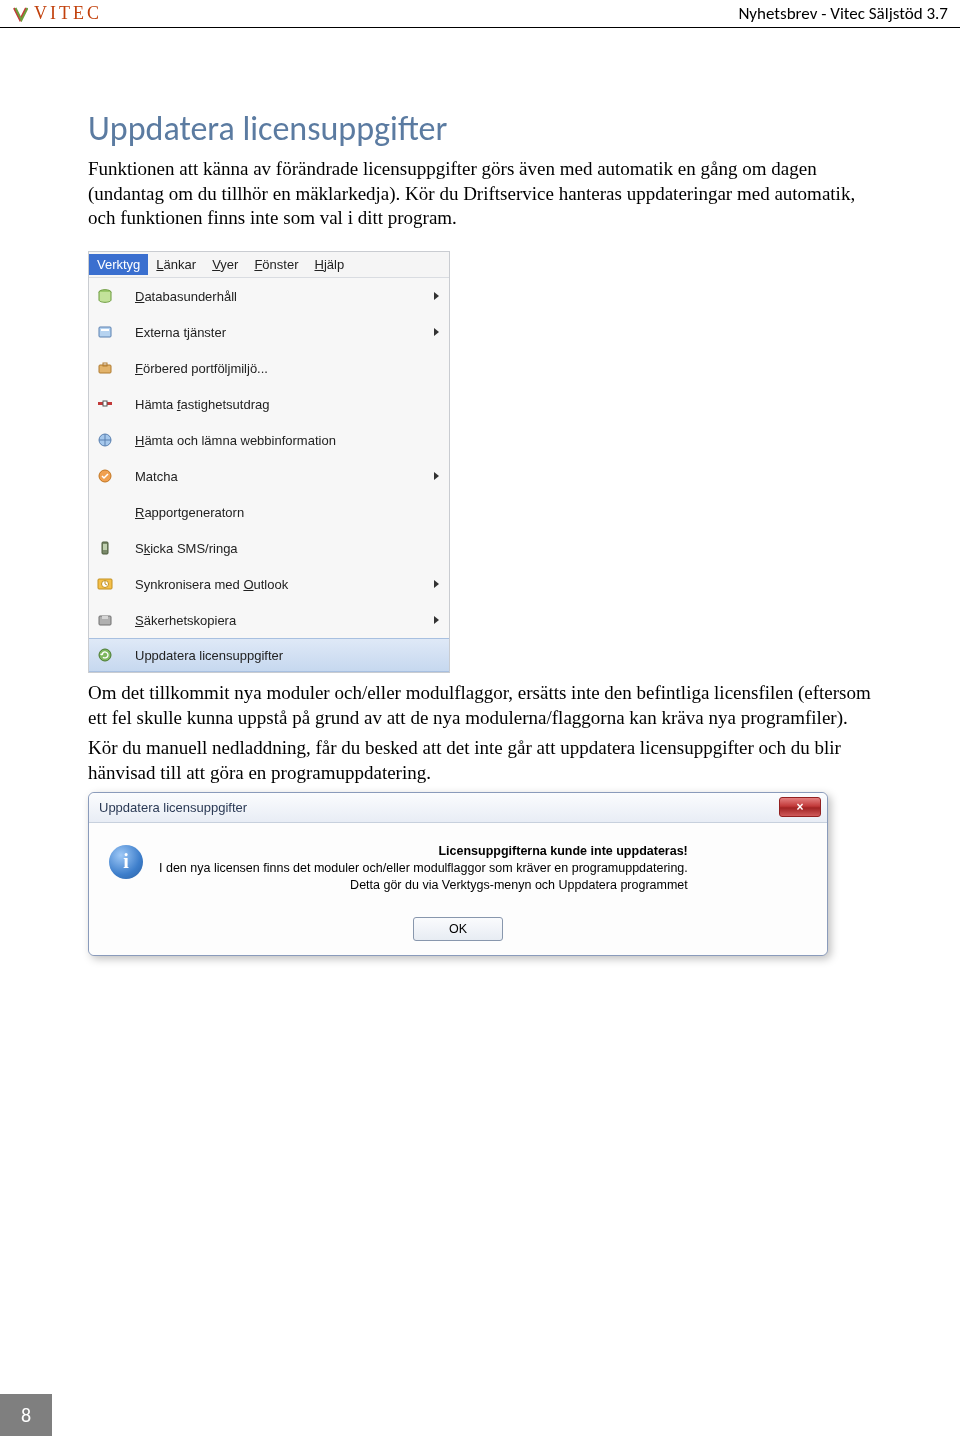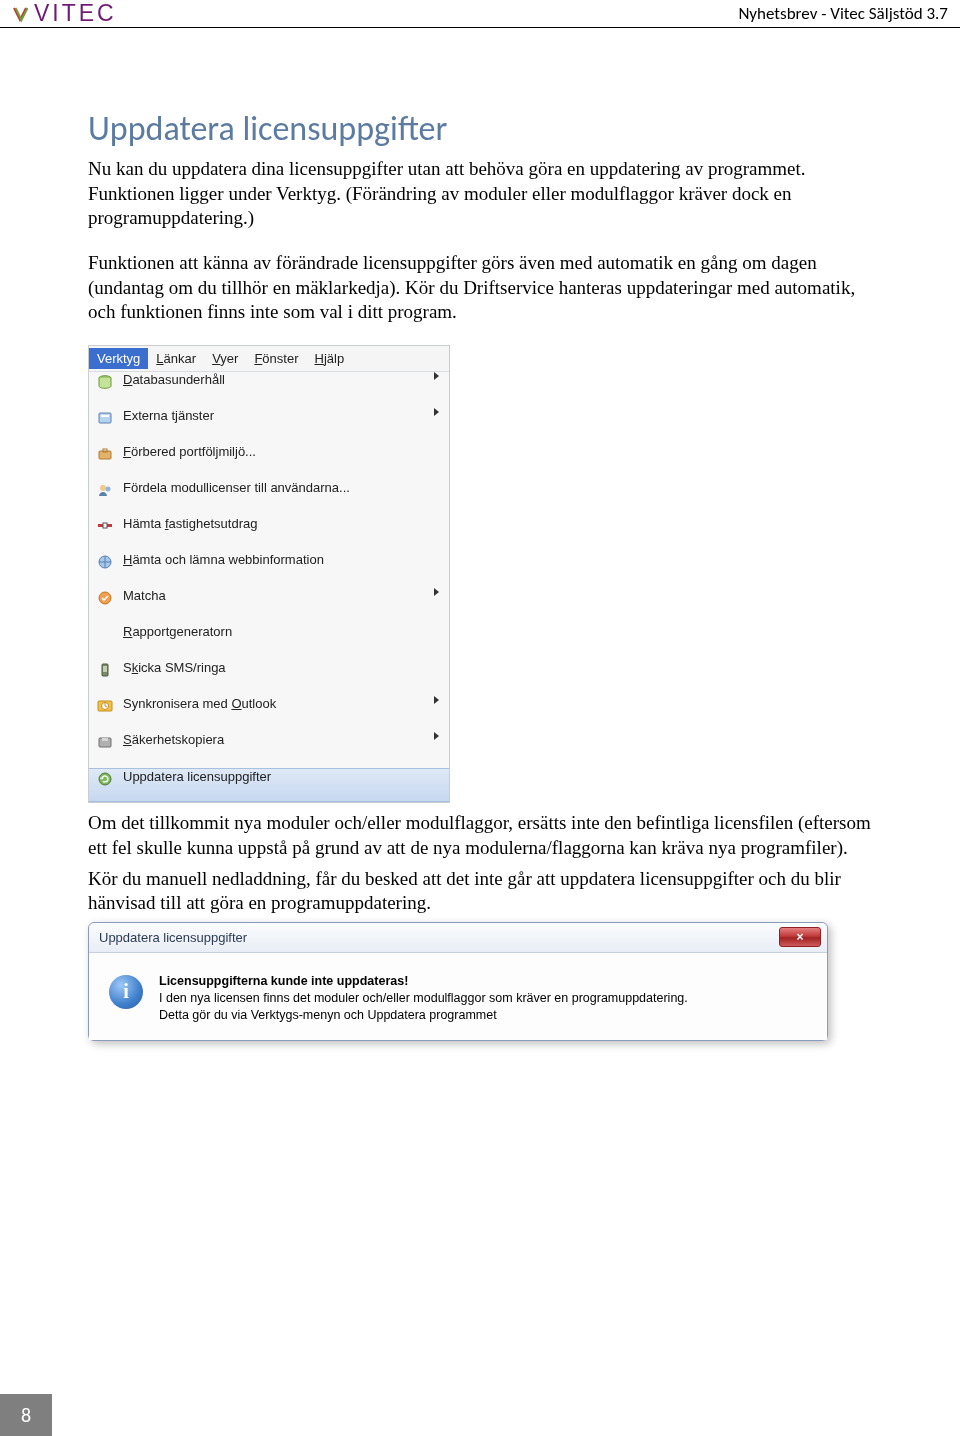--- a/index.html
+++ b/index.html
@@ -20,25 +20,25 @@
     border-bottom: 1px solid #000;
     font-family: Calibri, Arial, sans-serif;
     font-size: 17px;
   }
   .logo-area { display: flex; align-items: center; gap: 6px; }
   .logo-mark {
     width: 16px; height: 16px; position: relative;
   }
   .logo-mark svg { width: 16px; height: 16px; }
   .logo-text {
-    font-family: Liberation Sans, sans-serif;
+    font-family: Liberation Serif, serif;
     font-weight: 400;
     letter-spacing: 3px;
-    color: #701a75;
-    font-size: 23px;
+    color: #c2410c;
+    font-size: 18px;
   }
   .newsletter-label { color: #000; font-size: 17px; }
 
   .content {
     padding: 80px 88px 12px 88px;
   }
   h1.heading {
     color: #5b7ba1;
     font-family: Calibri, 'Segoe UI', Arial, sans-serif;
     font-weight: 400;
@@ -74,23 +74,24 @@
     background: #3a6fcf;
     color: #fff;
   }
   .menu-bar .menu-top-item .ul { text-decoration: underline; }
   .dropdown {
     background: #f7f7f7;
     border-top: 1px solid #d9dce1;
   }
   .dropdown-item {
     display: flex;
+    align-items: center;
     height: 36px;
     padding: 0 10px 0 6px;
-    gap: 8px;
+    gap: 20px;
     position: relative;
   }
   .dropdown-item + .dropdown-item { border-top: 0; }
   .dropdown-item.selected {
     background: linear-gradient(#dfe9f7, #c6d8ef);
     border-top: 1px solid #a8c0e0;
     border-bottom: 1px solid #a8c0e0;
     height: 34px;
   }
   .dropdown-item .icon {
@@ -149,21 +150,21 @@
   }
   .dialog-info-icon {
     width: 34px; height: 34px; flex-shrink: 0;
     background: radial-gradient(circle at 35% 30%, #9fc9f7, #3d7ecb 60%, #2a5fa0);
     border-radius: 50%;
     display: flex; align-items: center; justify-content: center;
     color: #fff; font-family: Georgia, serif; font-weight: bold; font-size: 20px;
     margin-top: 2px;
   }
   .dialog-msg .bold { font-weight: 600; }
-  .dialog-msg p { line-height: 1.35; }
+  .dialog-msg p { line-height: 1.35; text-align: right; }
   .dialog-msg p + p { }
   .dialog-buttons {
     display: flex;
     justify-content: center;
     padding: 8px 0 14px;
     background: #fdfdfd;
     border-radius: 0 0 6px 6px;
   }
   .ok-btn {
     min-width: 90px;
@@ -202,21 +203,20 @@
         <path d="M2 2 L8 14 L14 2" fill="none" stroke="#6d9d3a" stroke-width="2" transform="translate(1.5,0)"></path>
       </svg>
     </span>
     <span class="logo-text">VITEC</span>
   </div>
   <span class="newsletter-label">Nyhetsbrev - Vitec Säljstöd 3.7</span>
 </div>
 
 <div class="content">
   <h1 class="heading">Uppdatera licensuppgifter</h1>
-  <p class="body-text">Nu kan du uppdatera dina licensuppgifter utan att behöva göra en uppdatering av programmet. Funktionen ligger under Verktyg. (Förändring av moduler eller modulflaggor kräver dock en programuppdatering.)</p>
   <p class="body-text">Funktionen att känna av förändrade licensuppgifter görs även med automatik en gång om dagen (undantag om du tillhör en mäklarkedja). Kör du Driftservice hanteras uppdateringar med automatik, och funktionen finns inte som val i ditt program.</p>
 
   <div class="menu-window">
     <div class="menu-bar">
       <div class="menu-top-item active"><span>Verktyg</span></div>
       <div class="menu-top-item"><span class="ul">L</span>änkar</div>
       <div class="menu-top-item"><span class="ul">V</span>yer</div>
       <div class="menu-top-item"><span class="ul">F</span>önster</div>
       <div class="menu-top-item"><span class="ul">H</span>jälp</div>
     </div>
@@ -242,30 +242,20 @@
           <span class="submenu-arrow"></span>
         </div>
         <div class="dropdown-item">
           <span class="icon">
             <svg width="16" height="16">
               <rect x="2" y="5" width="12" height="8" rx="1" fill="#e2b36b" stroke="#b07b2e"></rect>
               <rect x="6" y="3" width="4" height="3" fill="none" stroke="#b07b2e"></rect>
             </svg>
           </span>
           <span class="label"><span class="ul">F</span>örbered portföljmiljö...</span>
-        </div>
-        <div class="dropdown-item">
-          <span class="icon">
-            <svg width="16" height="16">
-              <circle cx="6" cy="6" r="3" fill="#f4c78a"></circle>
-              <circle cx="11" cy="7" r="2.5" fill="#8fb8e0"></circle>
-              <path d="M2 14c0-2 2-4 4-4s4 2 4 4" fill="#5a80b0"></path>
-            </svg>
-          </span>
-          <span class="label">Fördela modullicenser till användarna...</span>
         </div>
         <div class="dropdown-item">
           <span class="icon">
             <svg width="16" height="16">
               <rect x="1" y="6" width="5" height="3" fill="#c23a3a"></rect>
               <rect x="10" y="6" width="5" height="3" fill="#c23a3a"></rect>
               <rect x="6" y="5" width="4" height="5" fill="#fff" stroke="#555"></rect>
             </svg>
           </span>
           <span class="label">Hämta <span class="ul">f</span>astighetsutdrag</span>
@@ -346,16 +336,19 @@
       </div>
     </div>
     <div class="dialog-body">
       <div class="dialog-info-icon">i</div>
       <div class="dialog-msg">
         <p class="bold">Licensuppgifterna kunde inte uppdateras!</p>
         <p>I den nya licensen finns det moduler och/eller modulflaggor som kräver en programuppdatering.</p>
         <p style="margin-top:0">Detta gör du via Verktygs-menyn och Uppdatera programmet</p>
       </div>
     </div>
+    <div class="dialog-buttons">
+      <button class="ok-btn">OK</button>
+    </div>
   </div>
 </div>
 
 <div class="page-num">8</div>
 
 </body></html>

